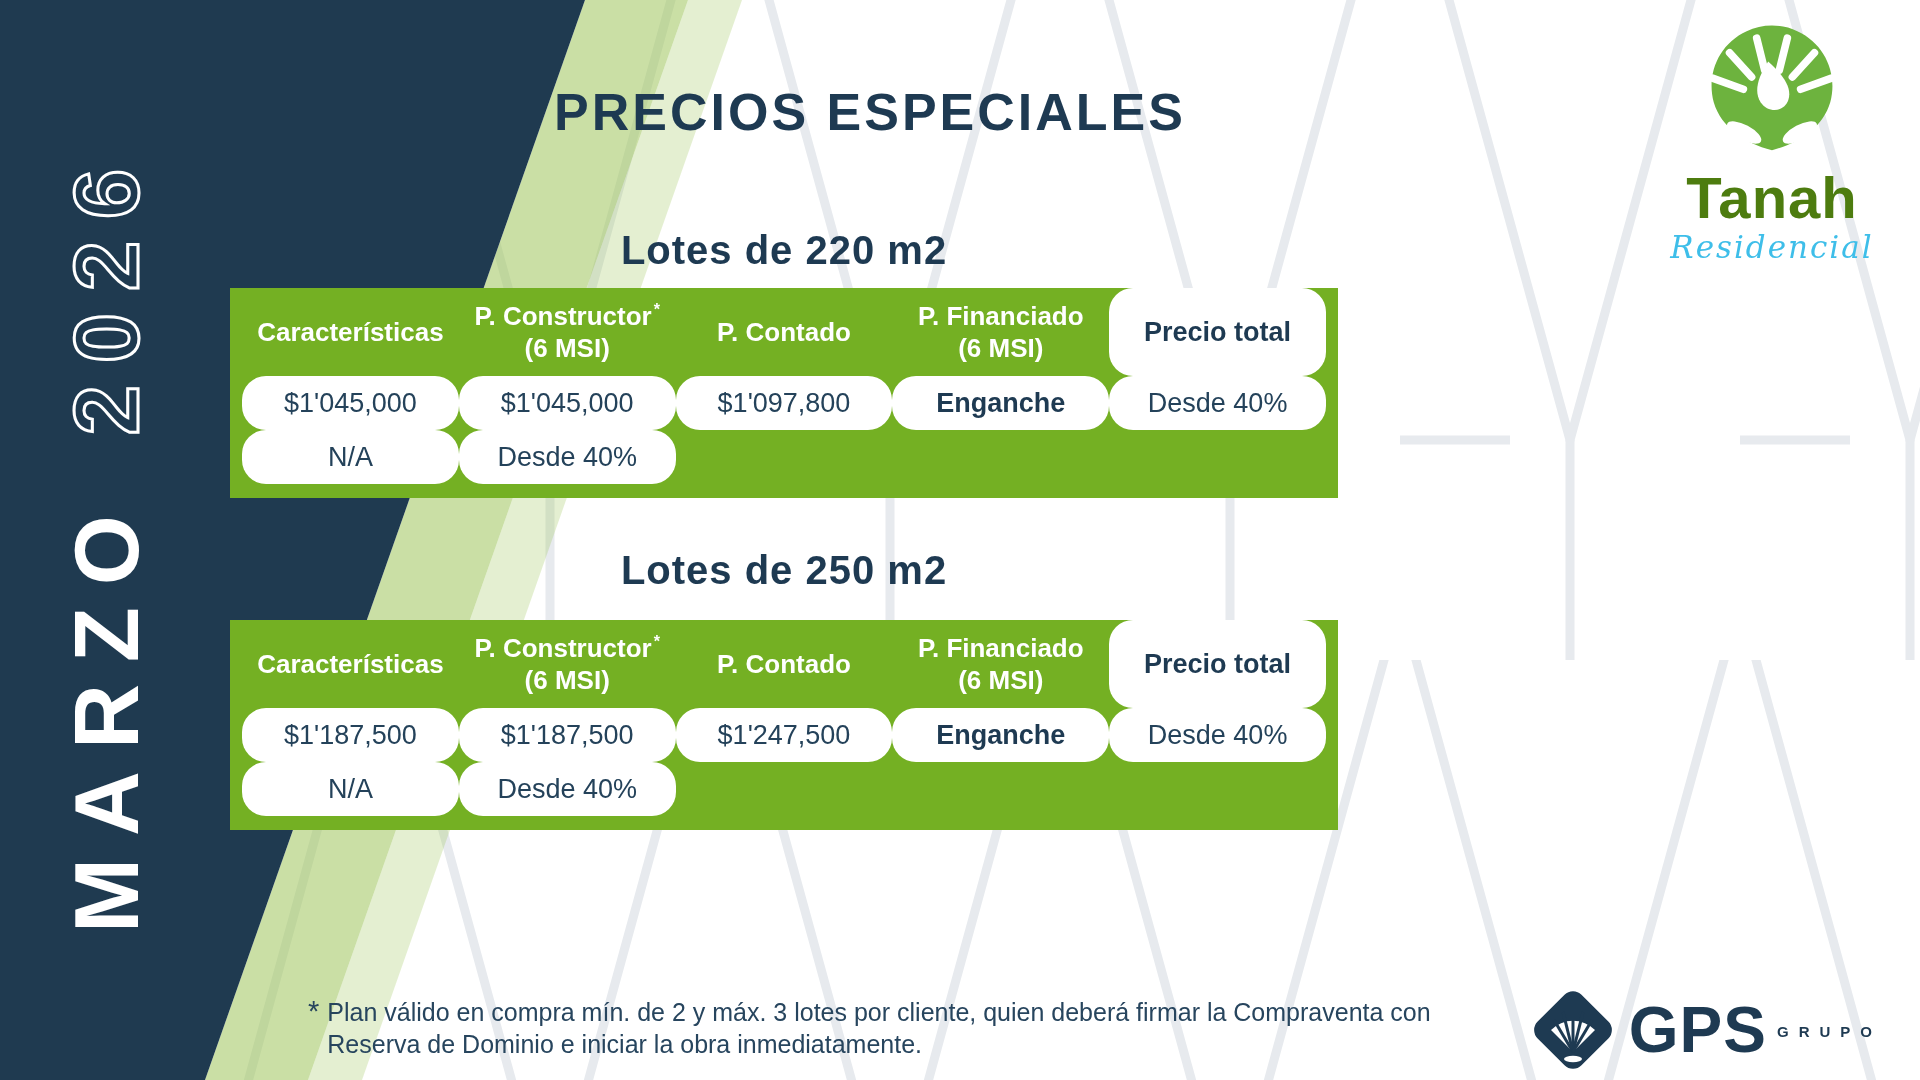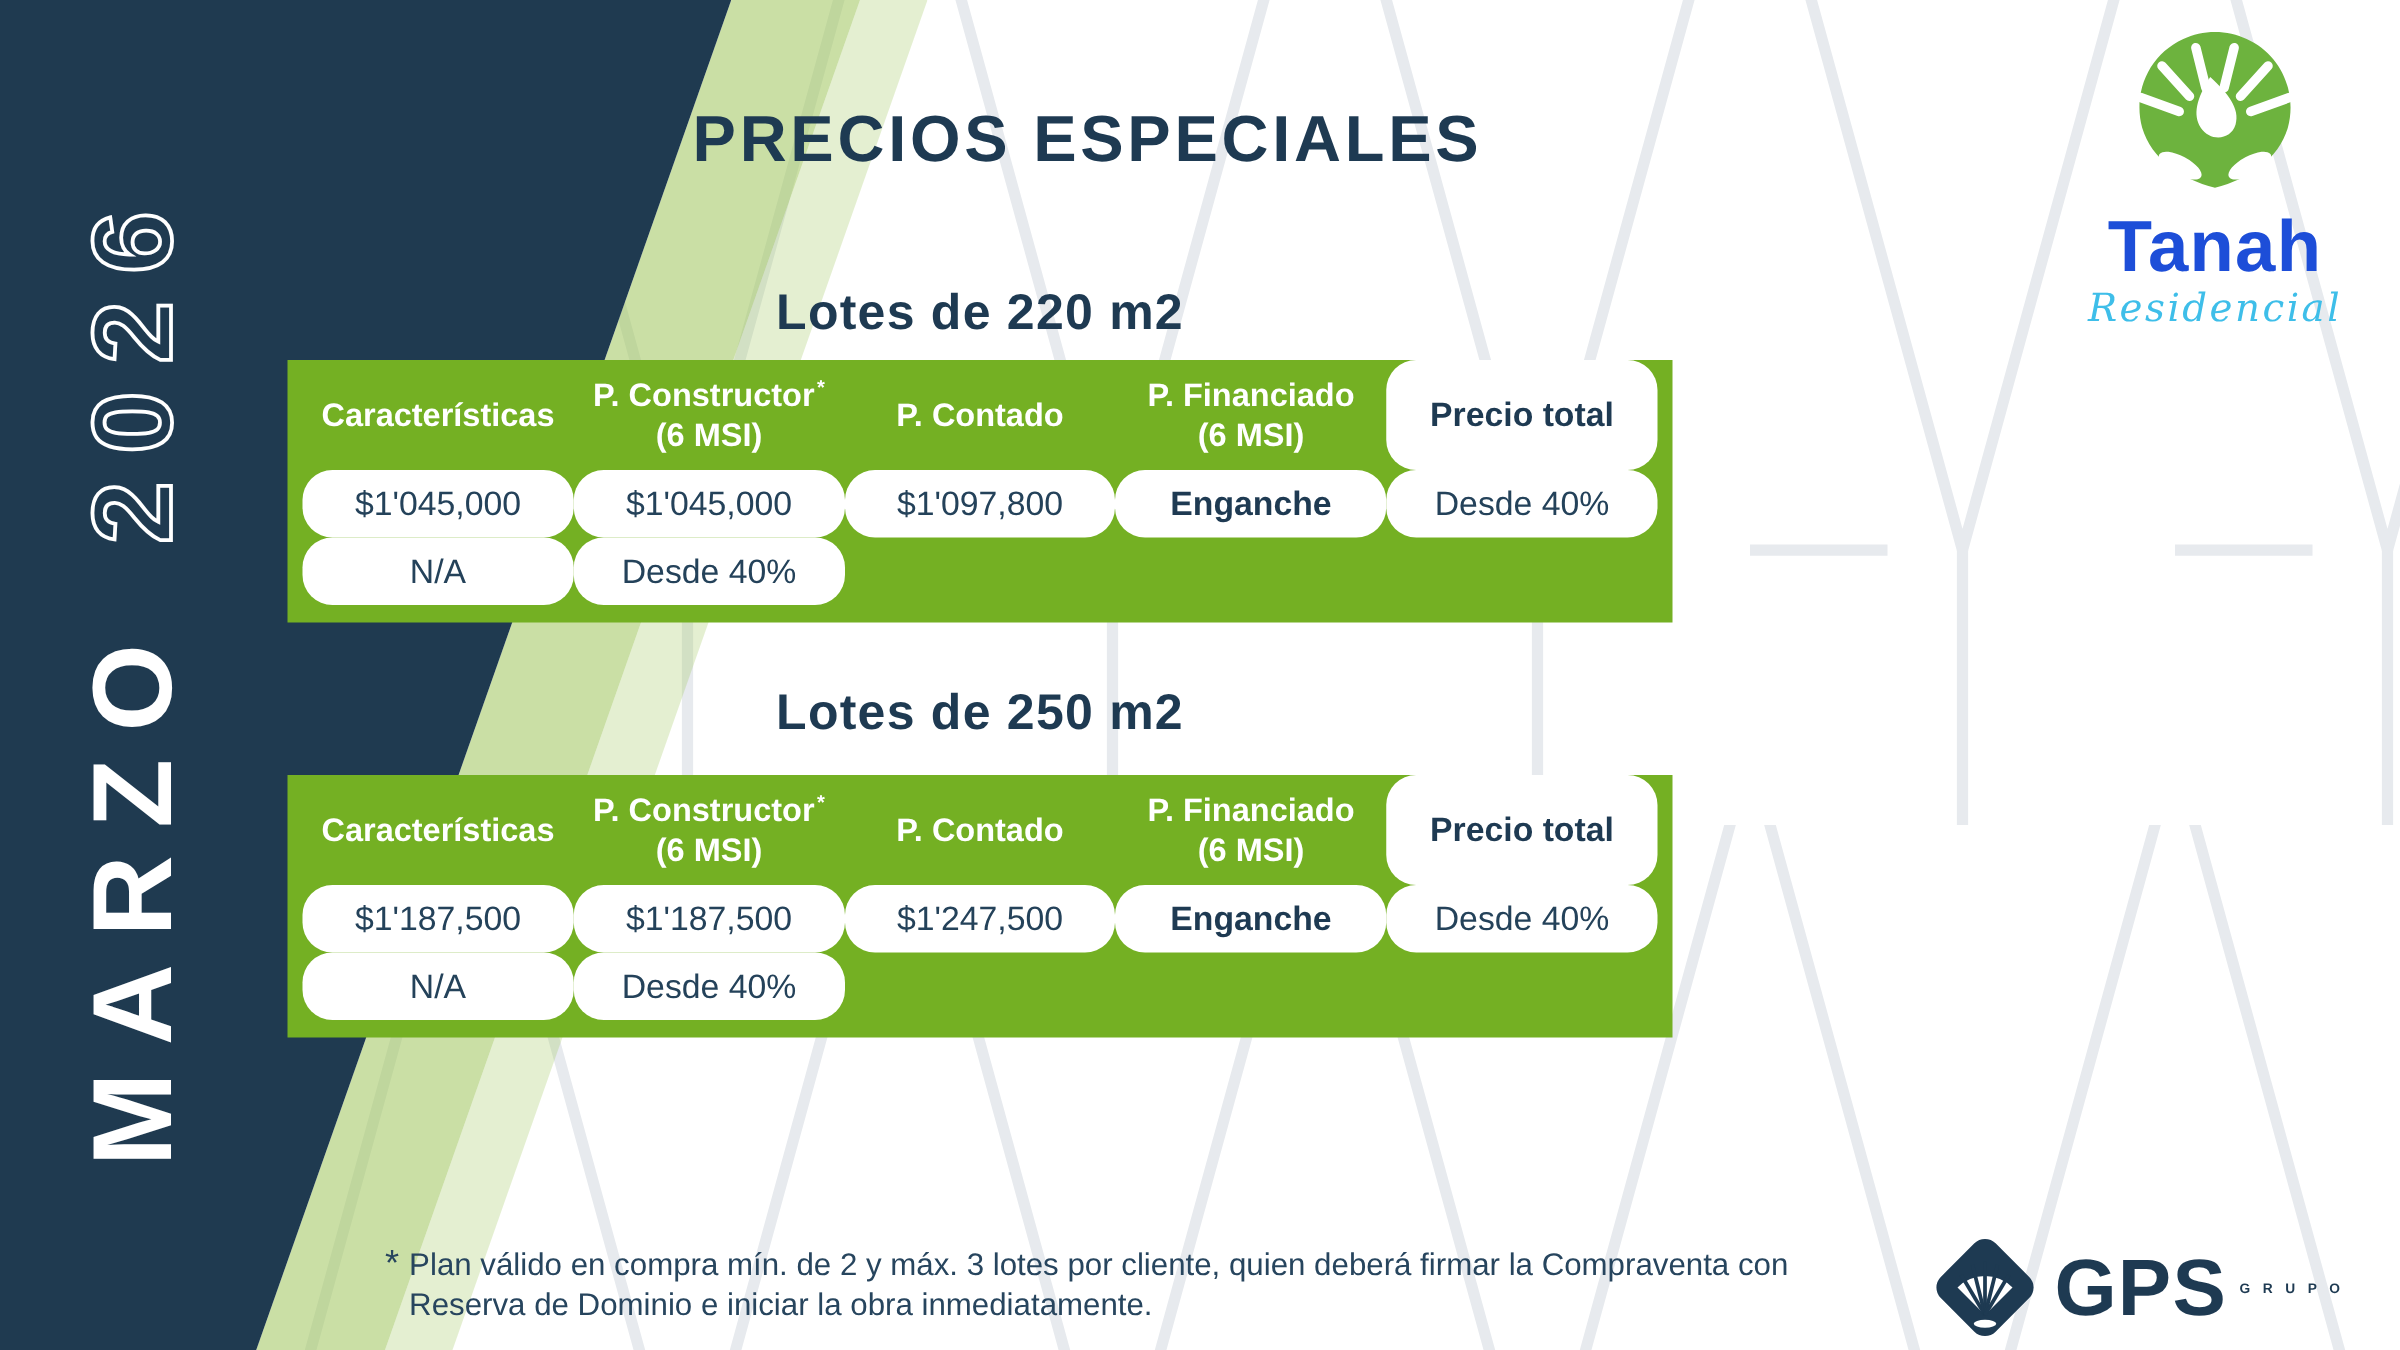--- a/index.html
+++ b/index.html
@@ -28,21 +28,21 @@
   .vword { color:#ffffff; }
   .vyear { margin-left:58px; color:transparent; -webkit-text-stroke:3px #ffffff; }
 
   
   .main-title { position:absolute; left:230px; top:82px; width:1280px; z-index:4;
     text-align:center; font-size:52px; font-weight:800; letter-spacing:3px; color:#1E3A52; }
 
   
   .tanah { position:absolute; right:26px; top:16px; width:244px; z-index:4; text-align:center; }
   .tanah-shell { display:block; margin:0 auto; }
-  .tanah-name { font-size:58px; font-weight:800; color:#1d4ed8; line-height:1.05; letter-spacing:1px; }
+  .tanah-name { font-size:58px; font-weight:800; color:#4d7c0f; line-height:1.05; letter-spacing:1px; }
   .tanah-sub { font-family:"DejaVu Serif", serif; font-style:italic; font-size:31px;
     color:#3EBEE9; letter-spacing:2px; margin-top:0px; }
 
   
   .section-title { position:absolute; left:230px; width:1108px; z-index:4; text-align:center;
     font-size:40px; font-weight:800; color:#1E3A52; letter-spacing:1px; }
   .st-1 { top:228px; }
   .st-2 { top:548px; }
 
   
@@ -65,21 +65,21 @@
     text-align:center; font-size:28px; font-weight:700; color:#1E3A52; }
   .footnote { position:absolute; left:308px; top:996px; z-index:4; display:flex; gap:8px;
     color:#27455E; font-size:25px; line-height:1.28; }
   .footnote .star { font-size:29px; line-height:1.1; }
 
   
   .gps { position:absolute; right:38px; bottom:0px; z-index:4; display:flex;
     align-items:center; gap:6px; }
   .gps-text { display:flex; flex-direction:row; align-items:center; }
   .gps-name { font-size:64px; font-weight:800; color:#1E3A52; line-height:0.95; letter-spacing:1px; }
-  .gps-sub { font-size:11px; font-weight:700; color:#1E3A52; letter-spacing:10px;
+  .gps-sub { font-size:15px; font-weight:700; color:#1E3A52; letter-spacing:10px;
     margin-top:3px; margin-left:10px; }
 </style>
 </head>
 <body>
 
 <div class="stage">
 
   <svg class="pattern-svg" width="1920" height="1080">
     <defs>
       <pattern id="chv" width="340" height="780" patternUnits="userSpaceOnUse" patternTransform="translate(40,-120)">

